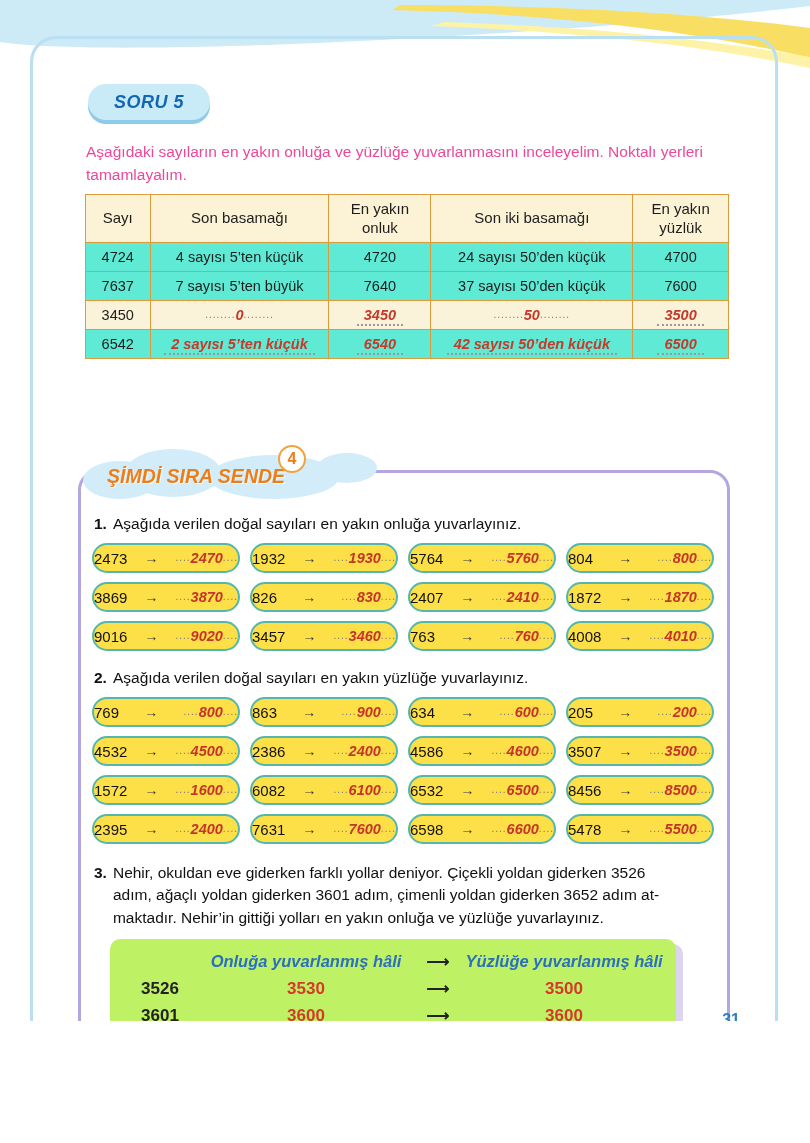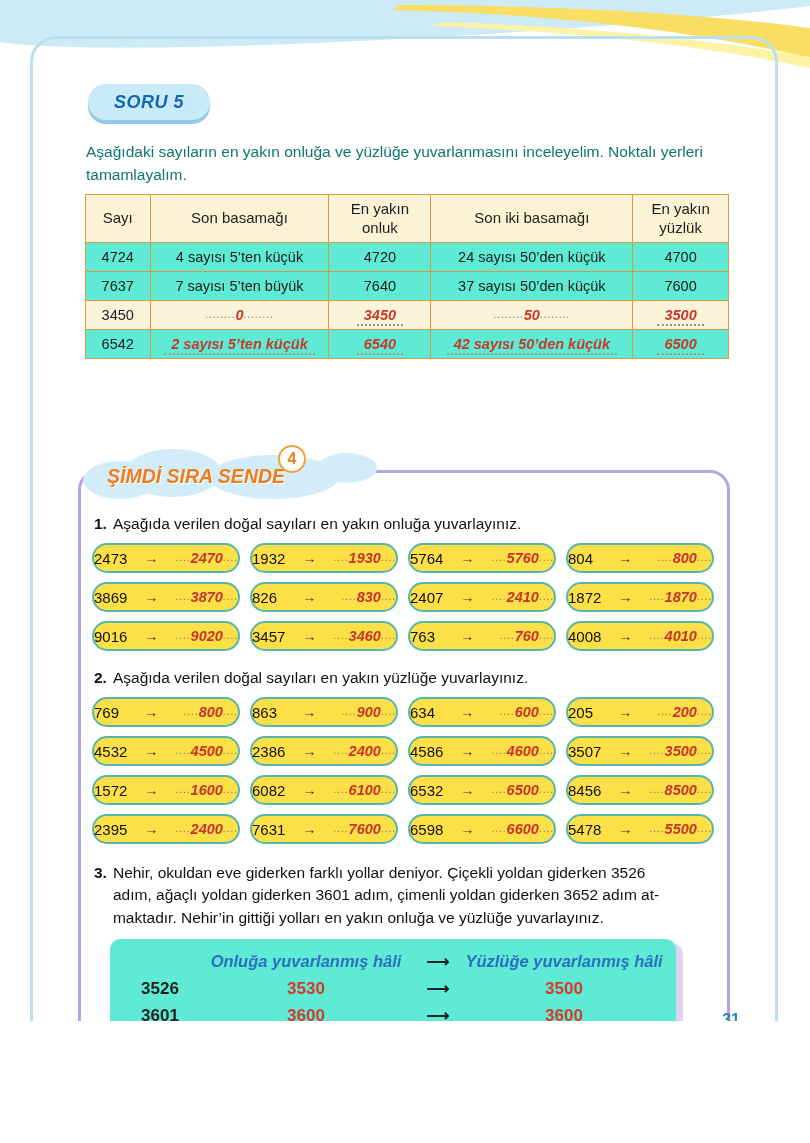--- a/index.html
+++ b/index.html
@@ -7,21 +7,21 @@
   .page { position:relative; width:810px; height:1021px; background:#fff; overflow:hidden; }
 
   .topdeco { position:absolute; left:0; top:0; }
   .bstrip { position:absolute; left:0; top:1122px; width:810px; height:21px; background:#cdeaf7; border-top-left-radius:60px 14px; }
   .frame { position:absolute; left:30px; top:36px; width:748px; height:1066px; border:3px solid #badff1; border-radius:26px; }
 
   .badge { position:absolute; left:88px; top:84px; width:122px; height:36px; background:#c9eaf7;
            border-radius:19px; box-shadow:0 4px 0 #8ecbe8; display:flex; align-items:center; justify-content:center; }
   .badge span { color:#1366b2; font-weight:bold; font-style:italic; font-size:18px; letter-spacing:.5px; }
 
-  .intro { position:absolute; left:86px; top:140px; width:648px; font-size:15.5px; color:#0f766e; line-height:1.5; }
+  .intro { position:absolute; left:86px; top:140px; width:648px; font-size:15.5px; color:#ec4899; line-height:1.5; }
 
   table.t1 { position:absolute; left:85px; top:194px; width:644px; border-collapse:collapse; table-layout:fixed; background:#5eead4; }
   .t1 th, .t1 td { border:1.6px solid #d99b3c; text-align:center; padding:2px 3px; color:#1d1d1d; }
   .t1 th { background:#fcf2d5; font-weight:normal; font-size:15px; height:48px; line-height:1.25; }
   .t1 td { height:29px; font-size:14.5px; }
   .t1 tr.alt td { background:#fbf3d9; }
   .ansv { color:#c43a2b; font-style:italic; font-weight:600; }
   .u { border-bottom:2px dotted #9a9a9a; padding:0 7px 1px; }
   .dotted::before, .dotted::after { content:"........"; color:#777; font-style:normal; font-weight:normal;
        font-size:10px; letter-spacing:1px; vertical-align:2px; }
@@ -47,21 +47,21 @@
   .pill { height:30px; border:2px solid #55b7ab; border-radius:16px; background:#fde047;
           display:flex; align-items:center; justify-content:space-between; gap:4px; font-size:15px; }
   .pn { color:#111; }
   .ar { color:#333; font-size:14px; }
   .pa { color:#c5352c; font-style:italic; font-weight:600; font-size:14.5px; }
   .pa::before, .pa::after { content:"...."; color:#777; font-style:normal; font-weight:normal;
        font-size:10px; letter-spacing:1px; vertical-align:2px; }
 
   .q3 { line-height:1.45; }
   .q3 .lines div { }
-  .card { margin:8px 0 0 18px; width:566px; background:#5eead4; border-radius:10px;
+  .card { margin:8px 0 0 18px; width:566px; background:#bef264; border-radius:10px;
           box-shadow:7px 5px 0 #ddd4f2; padding:9px 10px 11px; }
   .crow { display:grid; grid-template-columns:80px 212px 52px 200px; align-items:center; height:27px;
           text-align:center; font-weight:bold; font-size:17px; }
   .chead { color:#2a6fc0; font-style:italic; font-size:16.5px; }
   .cnum { color:#222; }
   .cred { color:#d43a2a; }
   .carr { color:#222; font-size:16px; font-weight:bold; }
 
   .pageno { position:absolute; left:698px; top:1011px; width:42px; text-align:right;
             color:#2d7fc1; font-weight:bold; font-size:16px; }

